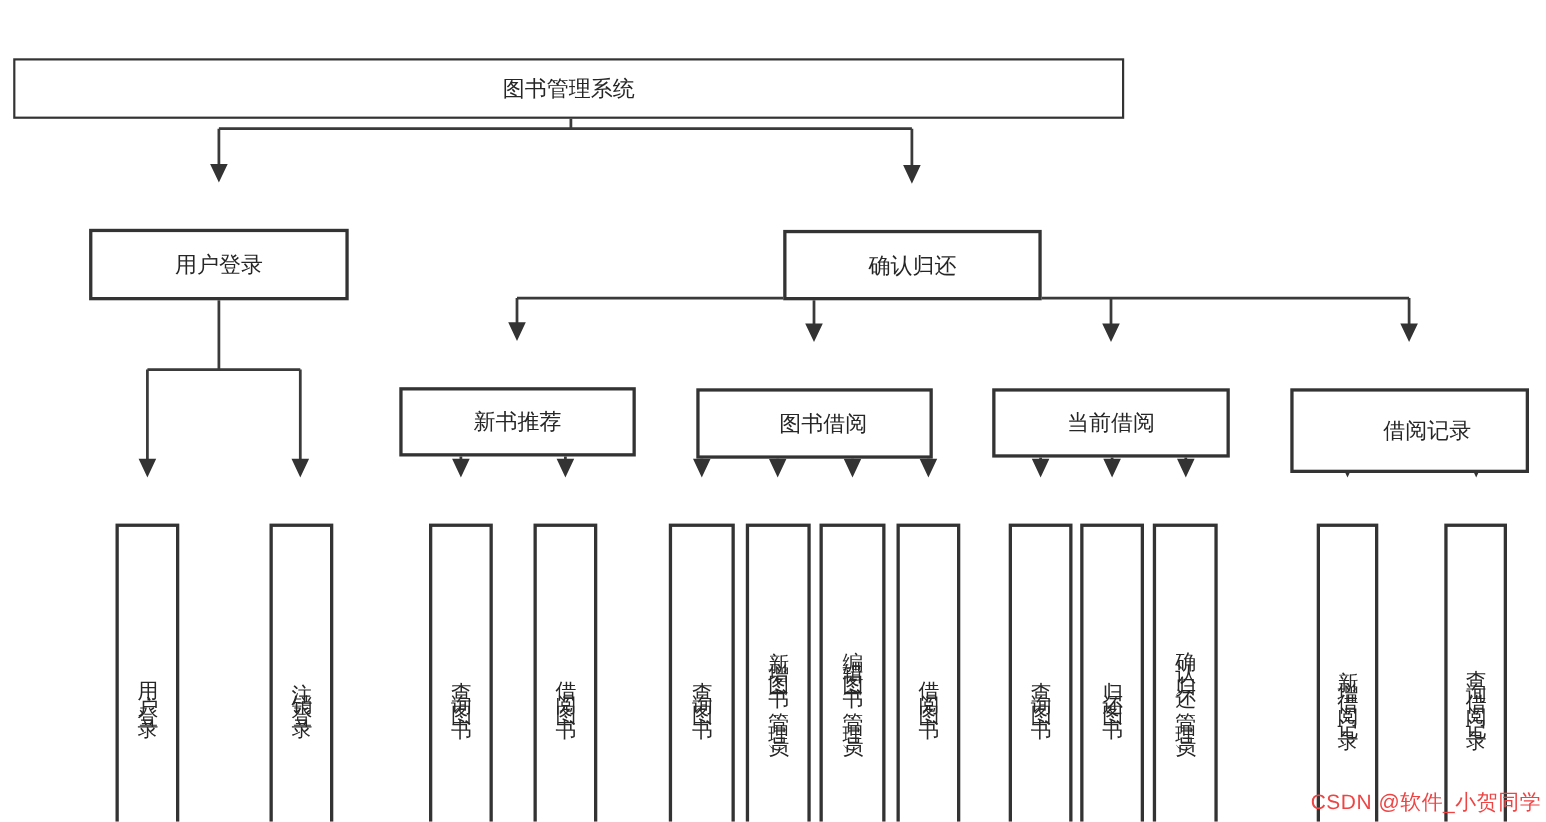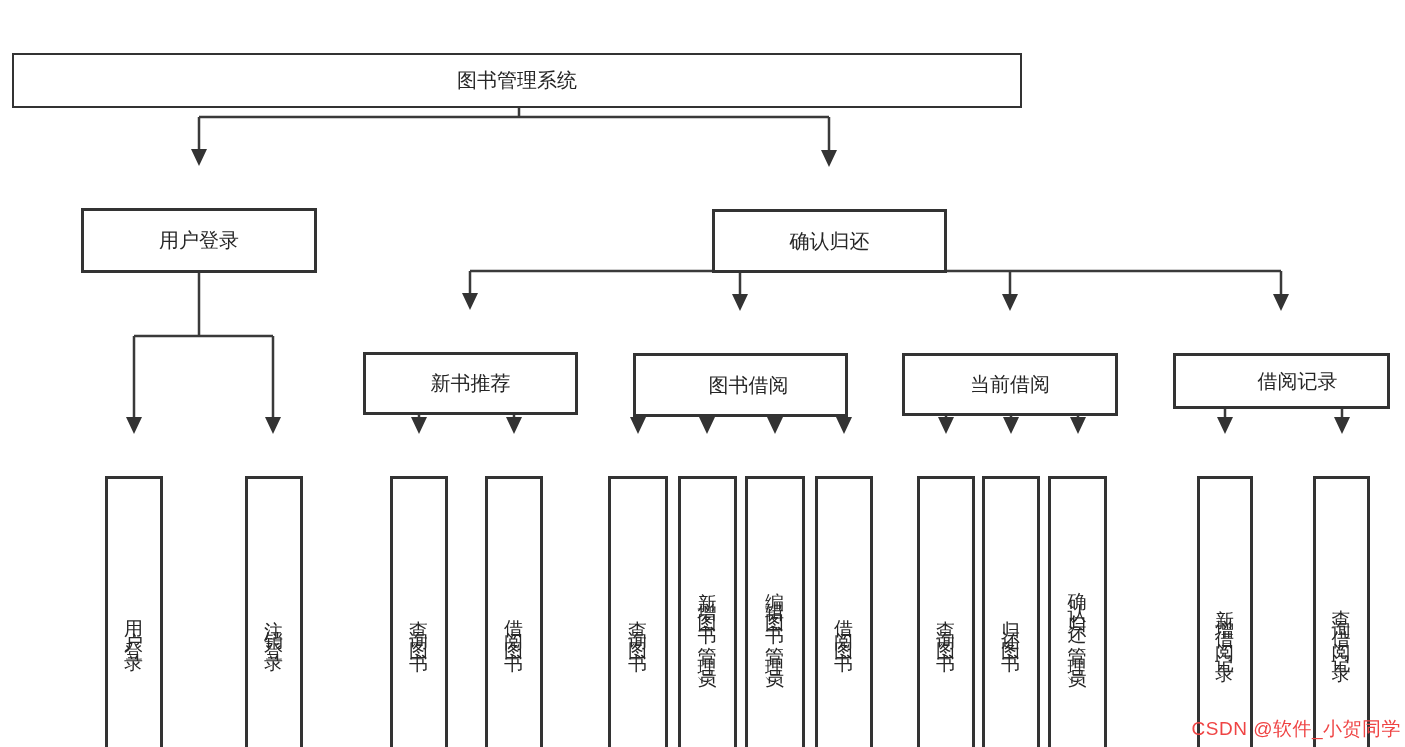--- a/index.html
+++ b/index.html
@@ -67,21 +67,21 @@
 
   <div class="node" style="left:363px; top:312px; width:215px; height:63px;">
     <span>新书推荐</span>
   </div>
   <div class="node" style="left:633px; top:313px; width:215px; height:64px;padding-left:16px;">
     <span>图书借阅</span>
   </div>
   <div class="node" style="left:902px; top:313px; width:216px; height:63px;">
     <span>当前借阅</span>
   </div>
-  <div class="node" style="left:1173px; top:313px; width:217px; height:56px;padding-left:32px;">
+  <div class="node" style="left:1173px; top:313px; width:217px; height:77px;padding-left:32px;">
     <span>借阅记录</span>
   </div>
 
   <div class="node leaf" style="left:105px; top:436px; width:58px; height:301px;">
     <span class="vtext">用户登录</span>
   </div>
   <div class="node leaf" style="left:245px; top:436px; width:58px; height:301px;">
     <span class="vtext">注销登录</span>
   </div>
 

